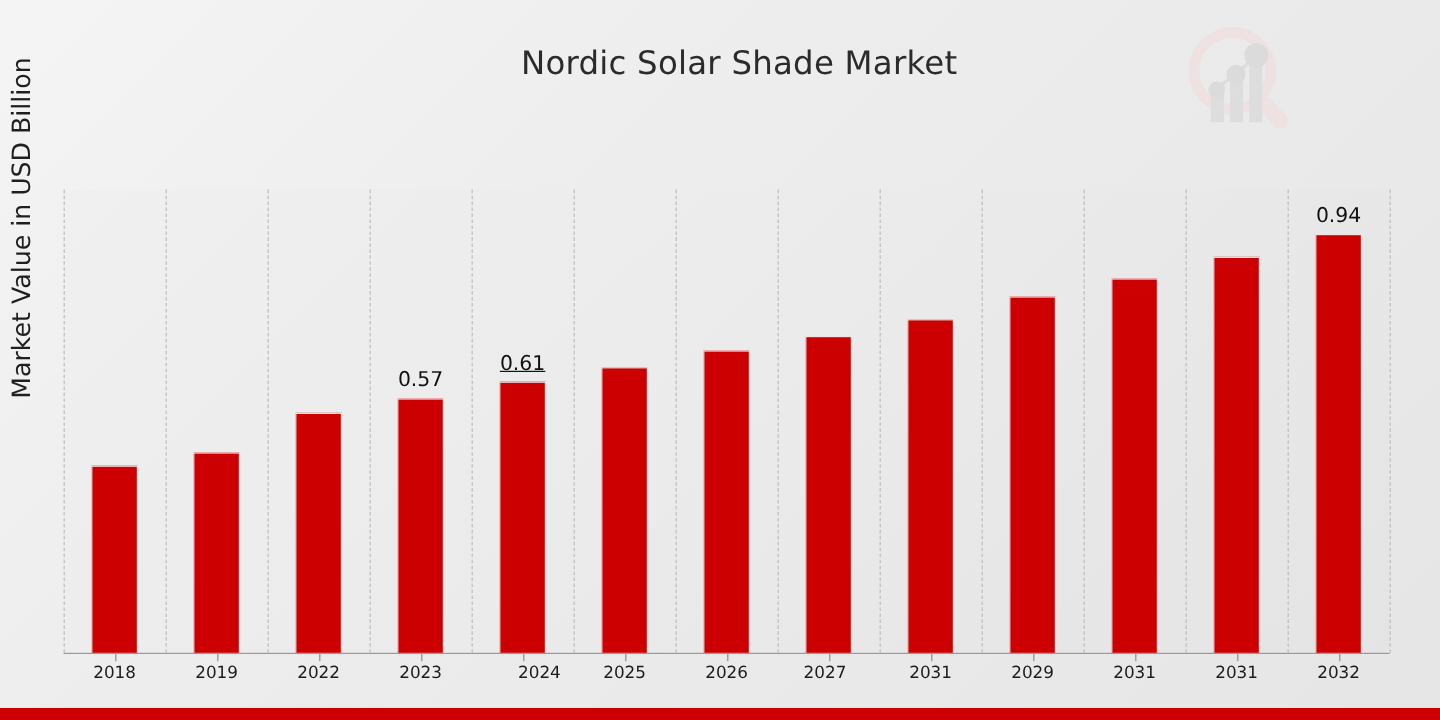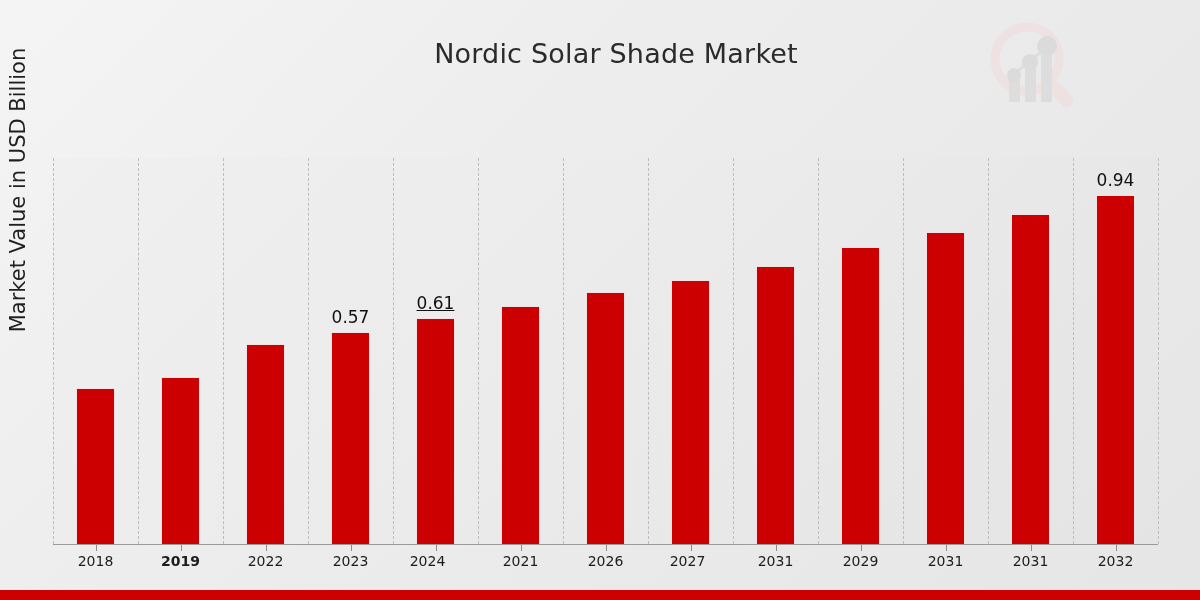--- a/index.html
+++ b/index.html
@@ -165,35 +165,35 @@
     </div>
 
   <div id="axis-line"></div>
 
   <div id="bars-layer">
       <div class="bar" title="2018: 0.42" style="left: 76px; width: 39px; top: 388px; height: 156px; background: rgb(204, 0, 0);"></div>
       <div class="axis-tick" style="left: 96px;"></div>
       <div class="x-tick-label" style="left: 53px; width: 85px;">2018</div>
       <div class="bar" title="2019: 0.45" style="left: 161px; width: 39px; top: 377px; height: 167px; background: rgb(204, 0, 0);"></div>
       <div class="axis-tick" style="left: 181px;"></div>
-      <div class="x-tick-label" style="left: 138px; width: 85px; font-weight: bold;">2019</div>
+      <div class="x-tick-label" style="left: 138px; width: 85px;">2019</div>
       <div class="bar" title="2022: 0.54" style="left: 246px; width: 39px; top: 344px; height: 200px; background: rgb(204, 0, 0);"></div>
       <div class="axis-tick" style="left: 266px;"></div>
       <div class="x-tick-label" style="left: 223px; width: 85px;">2022</div>
       <div class="bar" title="2023: 0.57" style="left: 331px; width: 39px; top: 332px; height: 212px; background: rgb(204, 0, 0);"></div>
       <div class="axis-tick" style="left: 351px;"></div>
       <div class="x-tick-label" style="left: 308px; width: 85px;">2023</div>
       <div class="bar-value" style="left: 308px; width: 85px; top: 307px;">0.57</div>
       <div class="bar" title="2024: 0.61" style="left: 416px; width: 39px; top: 318px; height: 226px; background: rgb(204, 0, 0);"></div>
       <div class="axis-tick" style="left: 436px;"></div>
-      <div class="x-tick-label" style="left: 385px; width: 85px;">2024</div>
+      <div class="x-tick-label" style="left: 407px; width: 85px;">2024</div>
       <div class="bar-value" style="left: 393px; width: 85px; top: 293px; text-decoration: underline;">0.61</div>
       <div class="bar" title="2025: 0.64" style="left: 501px; width: 39px; top: 306px; height: 238px; background: rgb(204, 0, 0);"></div>
       <div class="axis-tick" style="left: 521px;"></div>
-      <div class="x-tick-label" style="left: 478px; width: 85px;">2021</div>
+      <div class="x-tick-label" style="left: 478px; width: 85px;">2025</div>
       <div class="bar" title="2026: 0.68" style="left: 586px; width: 39px; top: 292px; height: 252px; background: rgb(204, 0, 0);"></div>
       <div class="axis-tick" style="left: 606px;"></div>
       <div class="x-tick-label" style="left: 563px; width: 85px;">2026</div>
       <div class="bar" title="2027: 0.71" style="left: 671px; width: 39px; top: 280px; height: 264px; background: rgb(204, 0, 0);"></div>
       <div class="axis-tick" style="left: 691px;"></div>
       <div class="x-tick-label" style="left: 645px; width: 85px;">2027</div>
       <div class="bar" title="2028: 0.75" style="left: 756px; width: 39px; top: 266px; height: 278px; background: rgb(204, 0, 0);"></div>
       <div class="axis-tick" style="left: 776px;"></div>
       <div class="x-tick-label" style="left: 733px; width: 85px;">2031</div>
       <div class="bar" title="2029: 0.8" style="left: 841px; width: 39px; top: 247px; height: 297px; background: rgb(204, 0, 0);"></div>

